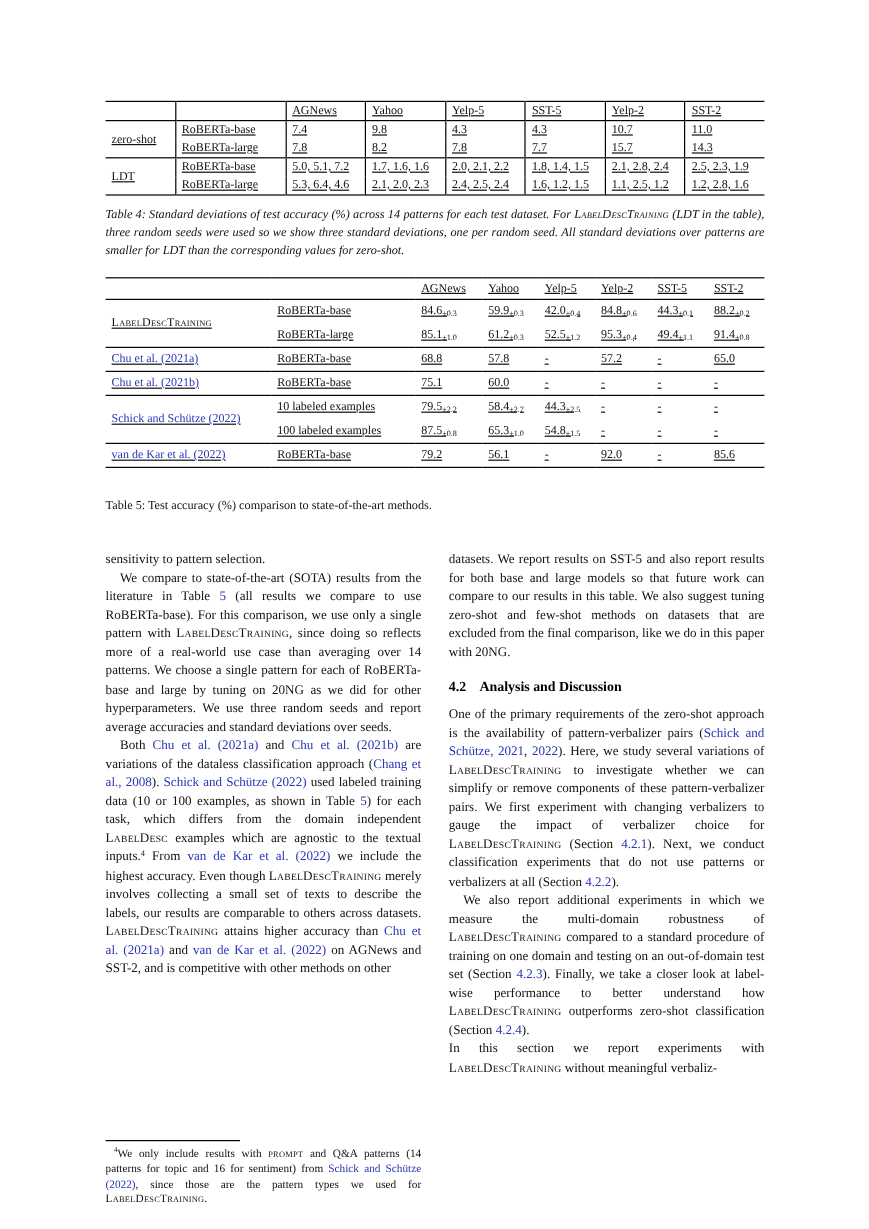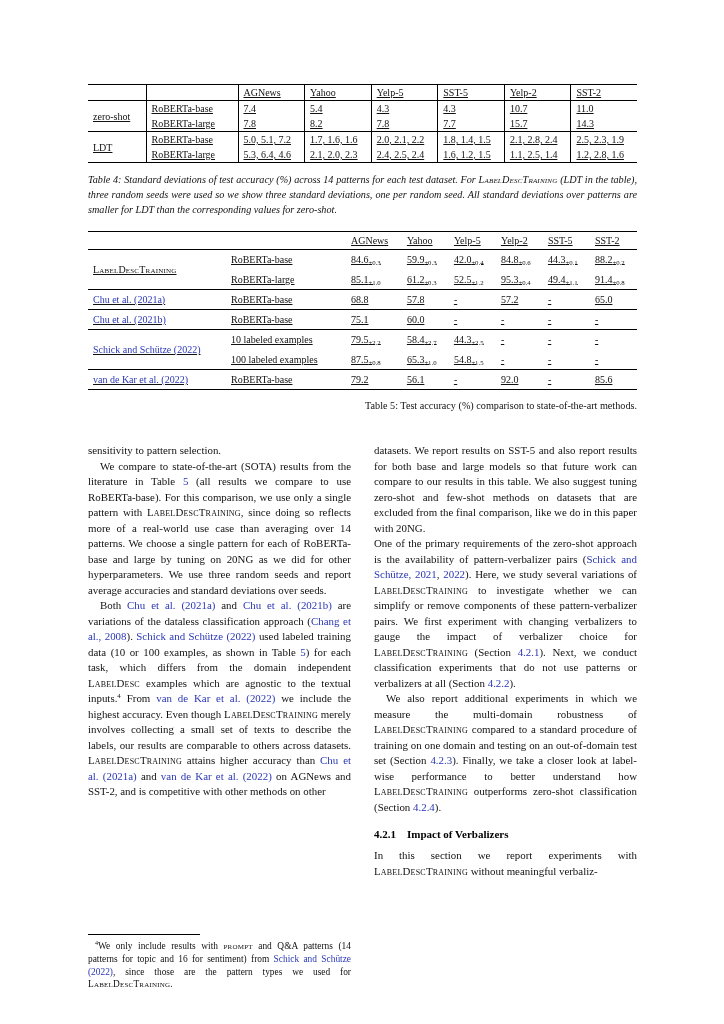--- a/index.html
+++ b/index.html
@@ -31,21 +31,21 @@
   .t5 .c1 { width: 138px; }
   .t5 .c2 { width: 120px; }
 
   .sc { font-variant: small-caps; letter-spacing: 0.2px; }
   .lk { color: var(--link); }
   .pm { font-size: 68%; vertical-align: -1.5px; }
 
   
   .caption { font-size: 10.2px; line-height: 15px; margin-top: 9px; }
   .caption.justify { text-align: justify; font-style: italic; }
-  .caption.center { text-align: right; margin-top: 8px; }
+  .caption.center { text-align: left; margin-top: 24px; }
 
   
   .cols { display: flex; gap: 23px; margin-top: 30px; min-height: 548px; align-items: stretch; }
   .col { width: 263px; display: flex; flex-direction: column; }
   .col p.body { font-size: 10.9px; line-height: 15.5px; text-align: justify; }
   .col p.indent { text-indent: 12px; }
   h2.head { font-family: "Liberation Serif", serif; font-weight: bold; color: #000; }
   h2.major { font-size: 11.6px; margin: 14px 0 9px; }
   h2.minor { font-size: 11px; margin: 13px 0 8px; }
   h2.head .num { margin-right: 11px; }
@@ -76,21 +76,21 @@
         <td class="bl">Yahoo</td>
         <td class="bl">Yelp-5</td>
         <td class="bl">SST-5</td>
         <td class="bl">Yelp-2</td>
         <td class="bl">SST-2</td>
       </tr>
       <tr>
         <td class="cg bb" rowspan="2">zero-shot</td>
         <td class="cm bl">RoBERTa-base</td>
         <td class="bl">7.4</td>
-        <td class="bl">5.4</td>
+        <td class="bl">9.8</td>
         <td class="bl">4.3</td>
         <td class="bl">4.3</td>
         <td class="bl">10.7</td>
         <td class="bl">11.0</td>
       </tr>
       <tr>
         <td class="cm bl bb">RoBERTa-large</td>
         <td class="bl bb">7.8</td>
         <td class="bl bb">8.2</td>
         <td class="bl bb">7.8</td>
@@ -107,21 +107,21 @@
         <td class="bl">1.8, 1.4, 1.5</td>
         <td class="bl">2.1, 2.8, 2.4</td>
         <td class="bl">2.5, 2.3, 1.9</td>
       </tr>
       <tr>
         <td class="cm bl">RoBERTa-large</td>
         <td class="bl">5.3, 6.4, 4.6</td>
         <td class="bl">2.1, 2.0, 2.3</td>
         <td class="bl">2.4, 2.5, 2.4</td>
         <td class="bl">1.6, 1.2, 1.5</td>
-        <td class="bl">1.1, 2.5, 1.4</td>
+        <td class="bl">1.1, 2.5, 1.2</td>
         <td class="bl">1.2, 2.8, 1.6</td>
       </tr>
     </tbody>
       </table>
     <p class="caption justify"><span class="seg-p">Table 4:  Standard deviations of test accuracy (%) across 14 patterns for each test dataset. For </span><span class="seg-sc">LabelDescTraining</span><span class="seg-p"> (LDT in the table), three random seeds were used so we show three standard deviations, one per random seed. All standard deviations over patterns are smaller for LDT than the corresponding values for zero-shot.</span></p>
   </section>
 
   <section>
     <table class="t5">
       <tbody>
@@ -220,22 +220,22 @@
       <p class="body indent"><span class="seg-p">We compare to state-of-the-art (SOTA) results from the literature in Table </span><span class="seg-l">5</span><span class="seg-p"> (all results we compare to use RoBERTa-base). For this comparison, we use only a single pattern with </span><span class="seg-sc">LabelDescTraining</span><span class="seg-p">, since doing so reflects more of a real-world use case than averaging over 14 patterns. We choose a single pattern for each of RoBERTa-base and large by tuning on 20NG as we did for other hyperparameters. We use three random seeds and report average accuracies and standard deviations over seeds.</span></p>
       <p class="body indent"><span class="seg-p">Both </span><span class="seg-l">Chu et al. (2021a)</span><span class="seg-p"> and </span><span class="seg-l">Chu et al. (2021b)</span><span class="seg-p"> are variations of the dataless classification approach (</span><span class="seg-l">Chang et al., 2008</span><span class="seg-p">). </span><span class="seg-l">Schick and Schütze (2022)</span><span class="seg-p"> used labeled training data (10 or 100 examples, as shown in Table </span><span class="seg-l">5</span><span class="seg-p">) for each task, which differs from the domain independent </span><span class="seg-sc">LabelDesc</span><span class="seg-p"> examples which are agnostic to the textual inputs.</span><span class="seg-sup">4</span><span class="seg-p"> From </span><span class="seg-l">van de Kar et al. (2022)</span><span class="seg-p"> we include the highest accuracy. Even though </span><span class="seg-sc">LabelDescTraining</span><span class="seg-p"> merely involves collecting a small set of texts to describe the labels, our results are comparable to others across datasets. </span><span class="seg-sc">LabelDescTraining</span><span class="seg-p"> attains higher accuracy than </span><span class="seg-l">Chu et al. (2021a)</span><span class="seg-p"> and </span><span class="seg-l">van de Kar et al. (2022)</span><span class="seg-p"> on AGNews and SST-2, and is competitive with other methods on other</span></p>
       <div class="footnote">
         <div class="fnrule"></div>
         <p class="fn"><span class="seg-sup">4</span><span class="seg-p">We only include results with </span><span class="seg-sc">prompt</span><span class="seg-p"> and Q&amp;A patterns (14 patterns for topic and 16 for sentiment) from </span><span class="seg-l">Schick and Schütze (2022)</span><span class="seg-p">, since those are the pattern types we used for </span><span class="seg-sc">LabelDescTraining</span><span class="seg-p">.</span></p>
       </div>
     </div>
 
     <div class="col">
       <p class="body noindent"><span class="seg-p">datasets. We report results on SST-5 and also report results for both base and large models so that future work can compare to our results in this table. We also suggest tuning zero-shot and few-shot methods on datasets that are excluded from the final comparison, like we do in this paper with 20NG.</span></p>
+      <h2 class="head major">
+        <span class="num">4.2</span><span>Analysis and Discussion</span>
+      </h2>
       <p class="body noindent"><span class="seg-p">One of the primary requirements of the zero-shot approach is the availability of pattern-verbalizer pairs (</span><span class="seg-l">Schick and Schütze, 2021</span><span class="seg-p">, </span><span class="seg-l">2022</span><span class="seg-p">). Here, we study several variations of </span><span class="seg-sc">LabelDescTraining</span><span class="seg-p"> to investigate whether we can simplify or remove components of these pattern-verbalizer pairs. We first experiment with changing verbalizers to gauge the impact of verbalizer choice for </span><span class="seg-sc">LabelDescTraining</span><span class="seg-p"> (Section </span><span class="seg-l">4.2.1</span><span class="seg-p">). Next, we conduct classification experiments that do not use patterns or verbalizers at all (Section </span><span class="seg-l">4.2.2</span><span class="seg-p">).</span></p>
       <p class="body indent"><span class="seg-p">We also report additional experiments in which we measure the multi-domain robustness of </span><span class="seg-sc">LabelDescTraining</span><span class="seg-p"> compared to a standard procedure of training on one domain and testing on an out-of-domain test set (Section </span><span class="seg-l">4.2.3</span><span class="seg-p">). Finally, we take a closer look at label-wise performance to better understand how </span><span class="seg-sc">LabelDescTraining</span><span class="seg-p"> outperforms zero-shot classification (Section </span><span class="seg-l">4.2.4</span><span class="seg-p">).</span></p>
-      <h2 class="head minor">
-        <span class="num">4.2.1</span><span>Impact of Verbalizers</span>
-      </h2>
       <p class="body noindent"><span class="seg-p">In this section we report experiments with </span><span class="seg-sc">LabelDescTraining</span><span class="seg-p"> without meaningful verbaliz-</span></p>
     </div>
 
   </div>
 </div>
 
 </body></html>

